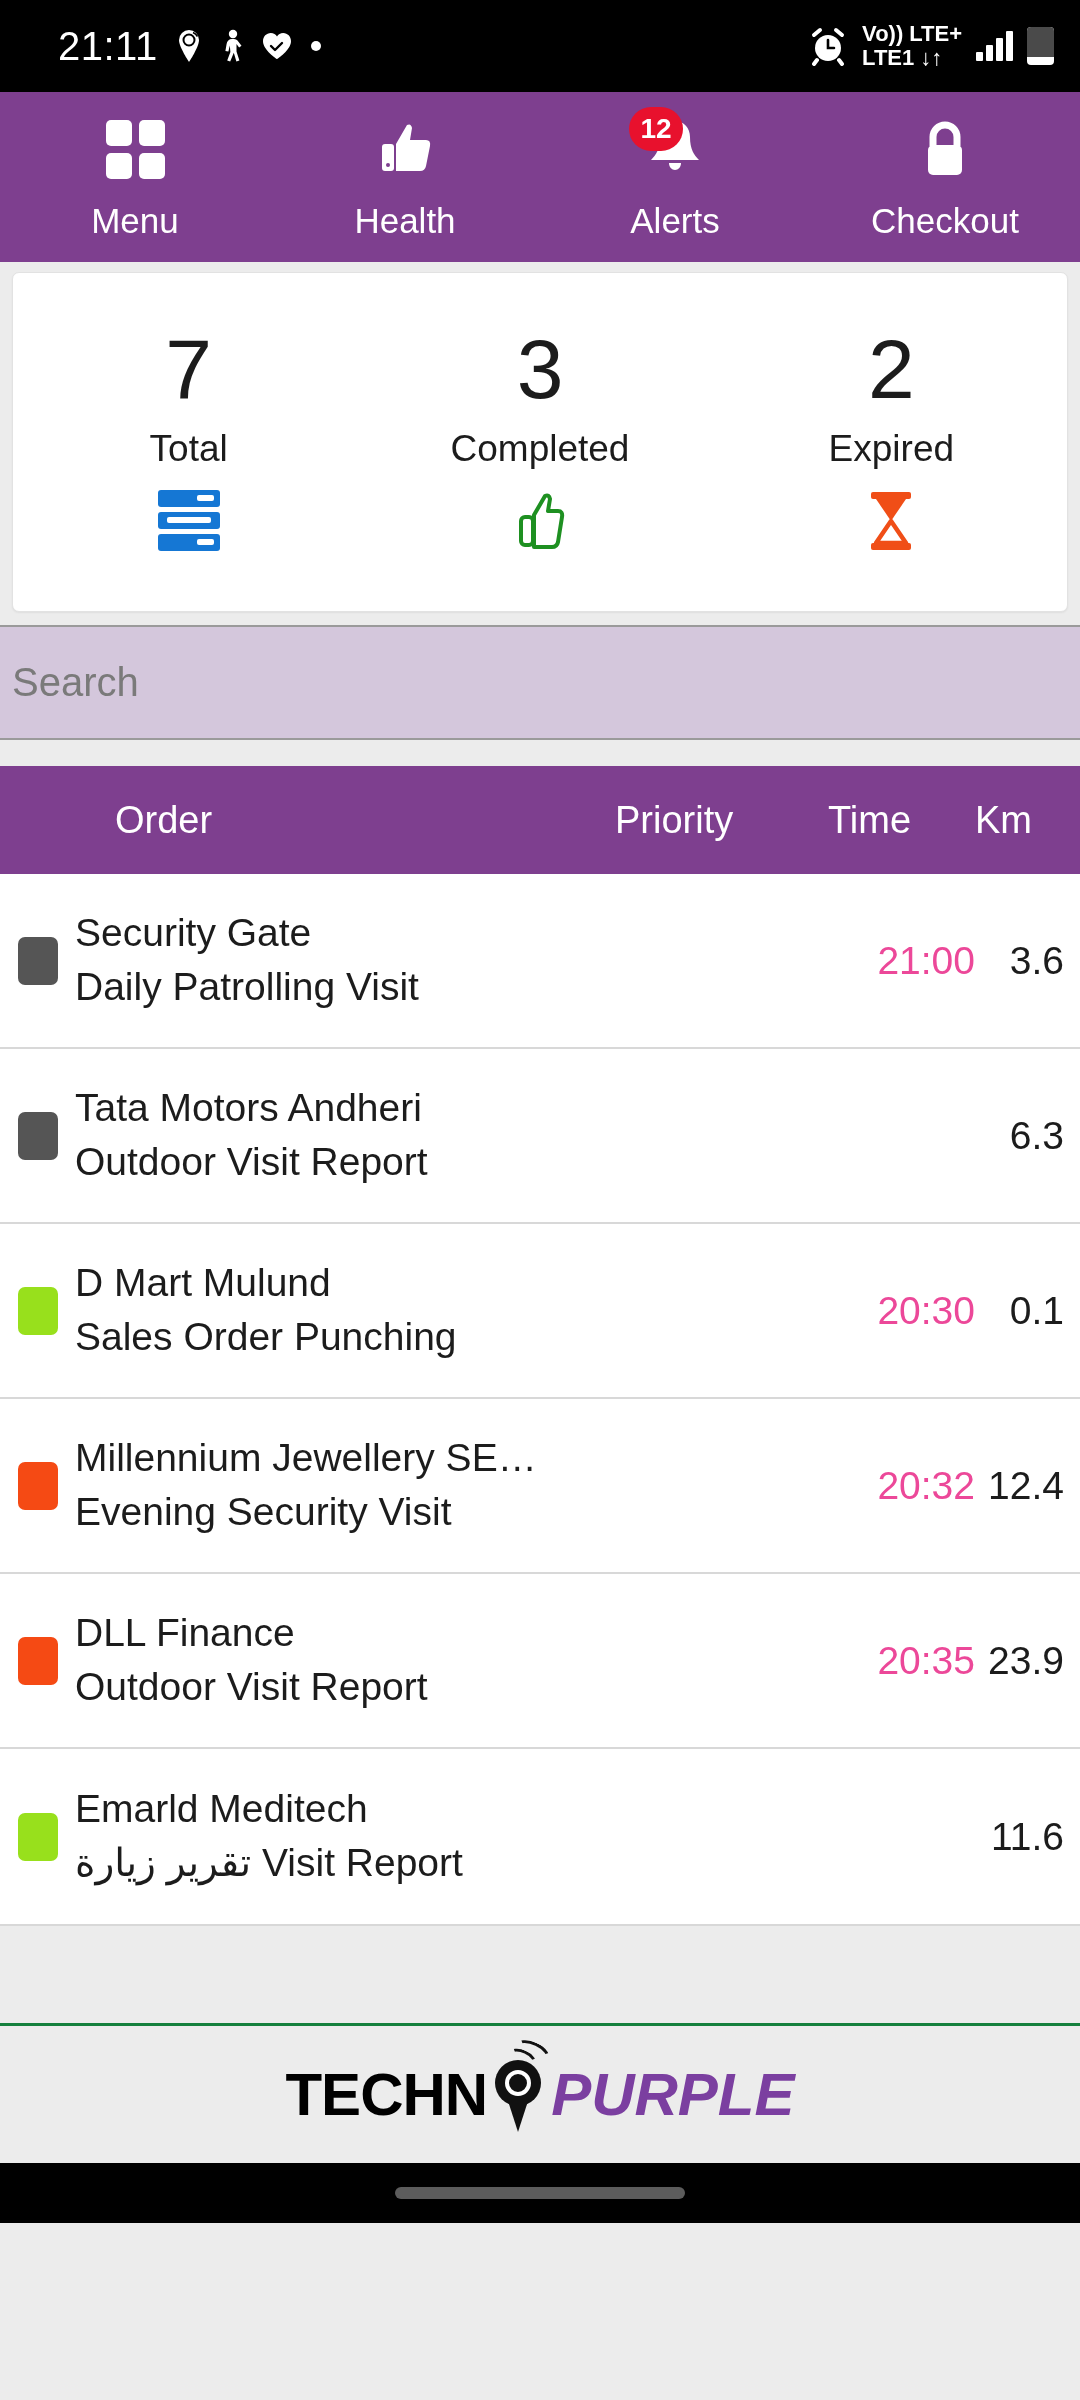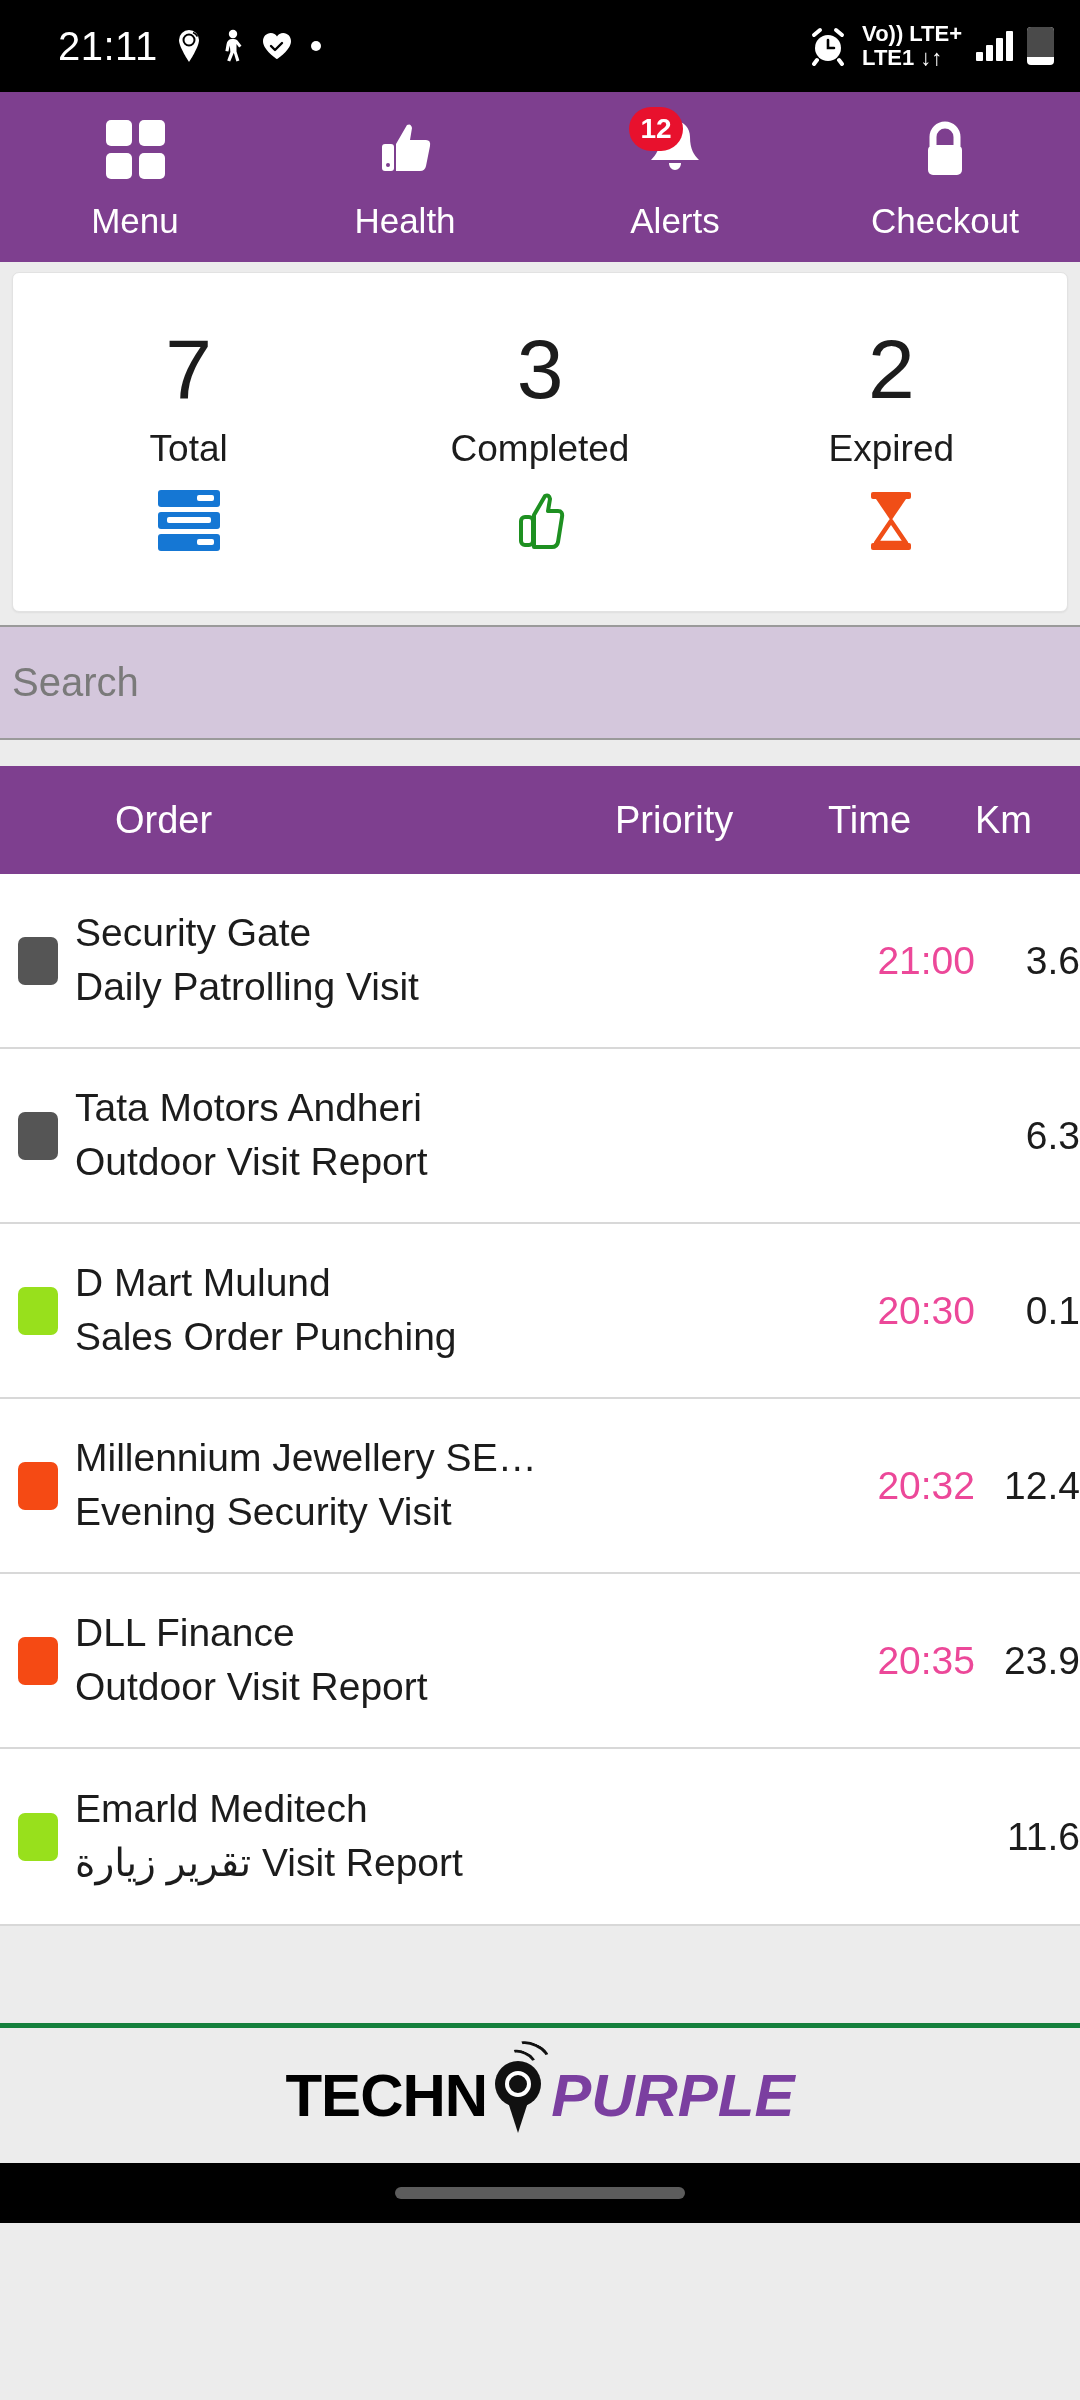--- a/index.html
+++ b/index.html
@@ -97,27 +97,27 @@
     border-bottom:2px solid #D8D8D8; background:#fff; position:relative;
   }
   .row:last-child { border-bottom:none; }
   .pri-cell { width:75px; display:flex; align-items:center; justify-content:center; flex:0 0 auto; }
   .pri-sq { width:40px; height:48px; border-radius:7px; display:block; }
   .task-cell { width:540px; flex:0 0 auto; display:flex; flex-direction:column; justify-content:center; gap:13px; }
   .task-t1 { font-size:39px; color:#1C1C1C; line-height:1.05; white-space:nowrap; }
   .task-t2 { font-size:39px; color:#1C1C1C; line-height:1.05; white-space:nowrap; }
   .pri-blank { width:213px; flex:0 0 auto; }
   .time-cell { width:147px; flex:0 0 auto; text-align:right; font-size:39px; color:#ec4899; }
-  .km-cell  { width:105px; flex:0 0 auto; text-align:right; padding-right:0; font-size:39px; color:#1C1C1C; }
+  .km-cell  { width:105px; flex:0 0 auto; text-align:right; padding-right:16px; font-size:39px; color:#1C1C1C; }
   .km-pad { width:20px; flex:0 0 auto; }
 
   
   .tail-gap { background:#ECECEC; border-top:2px solid #D8D8D8; flex:1 1 auto; min-height:10px; }
   .footer {
-    background:#ECECEC; border-top:5px solid #15803d; height:140px; flex:0 0 auto;
+    background:#ECECEC; border-top:3px solid #15803d; height:140px; flex:0 0 auto;
     display:flex; align-items:center; justify-content:center;
   }
   .logo { display:flex; align-items:center; position:relative; height:86px; }
   .logo-techn {
     font-size:60px; font-weight:700; color:#000; letter-spacing:-1px;
     font-family:"Liberation Sans", sans-serif;
   }
   .logo-mark { position:relative; width:64px; height:86px; margin:0 -2px; }
   .pin {
     position:absolute; left:10px; top:8px; width:46px; height:46px;

